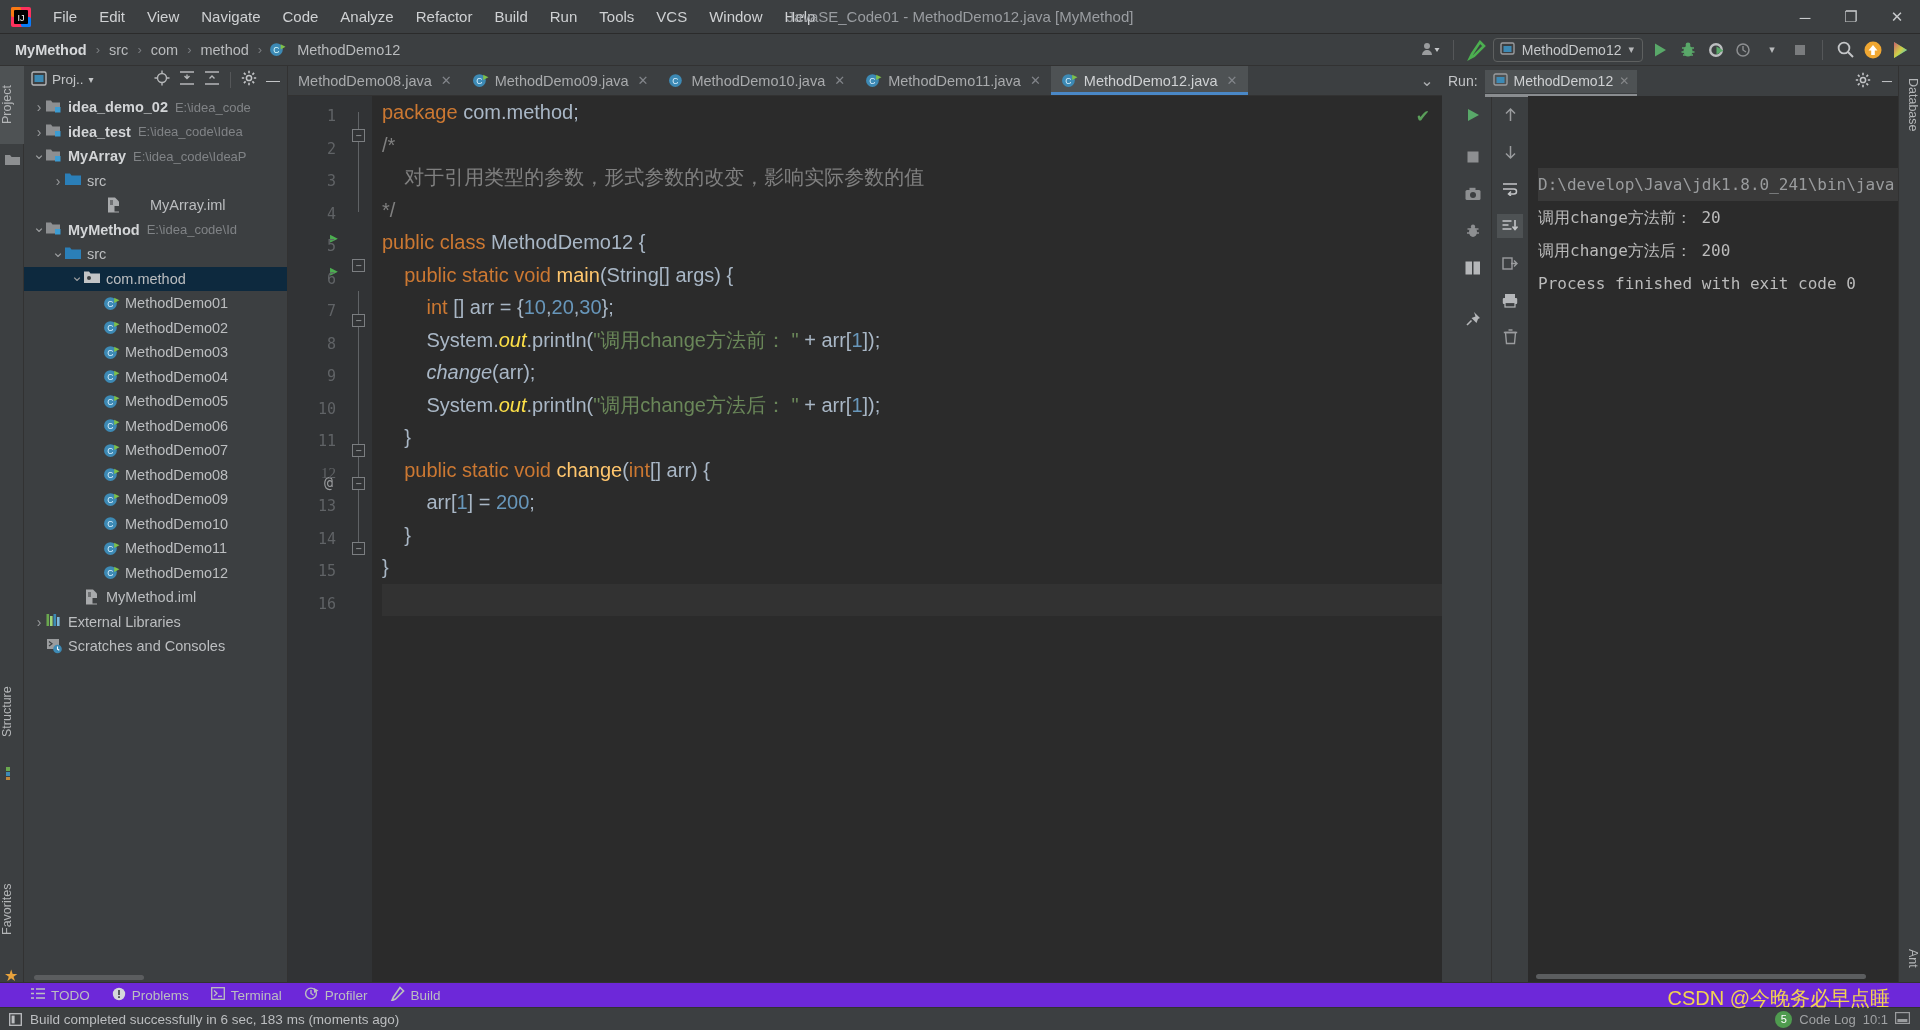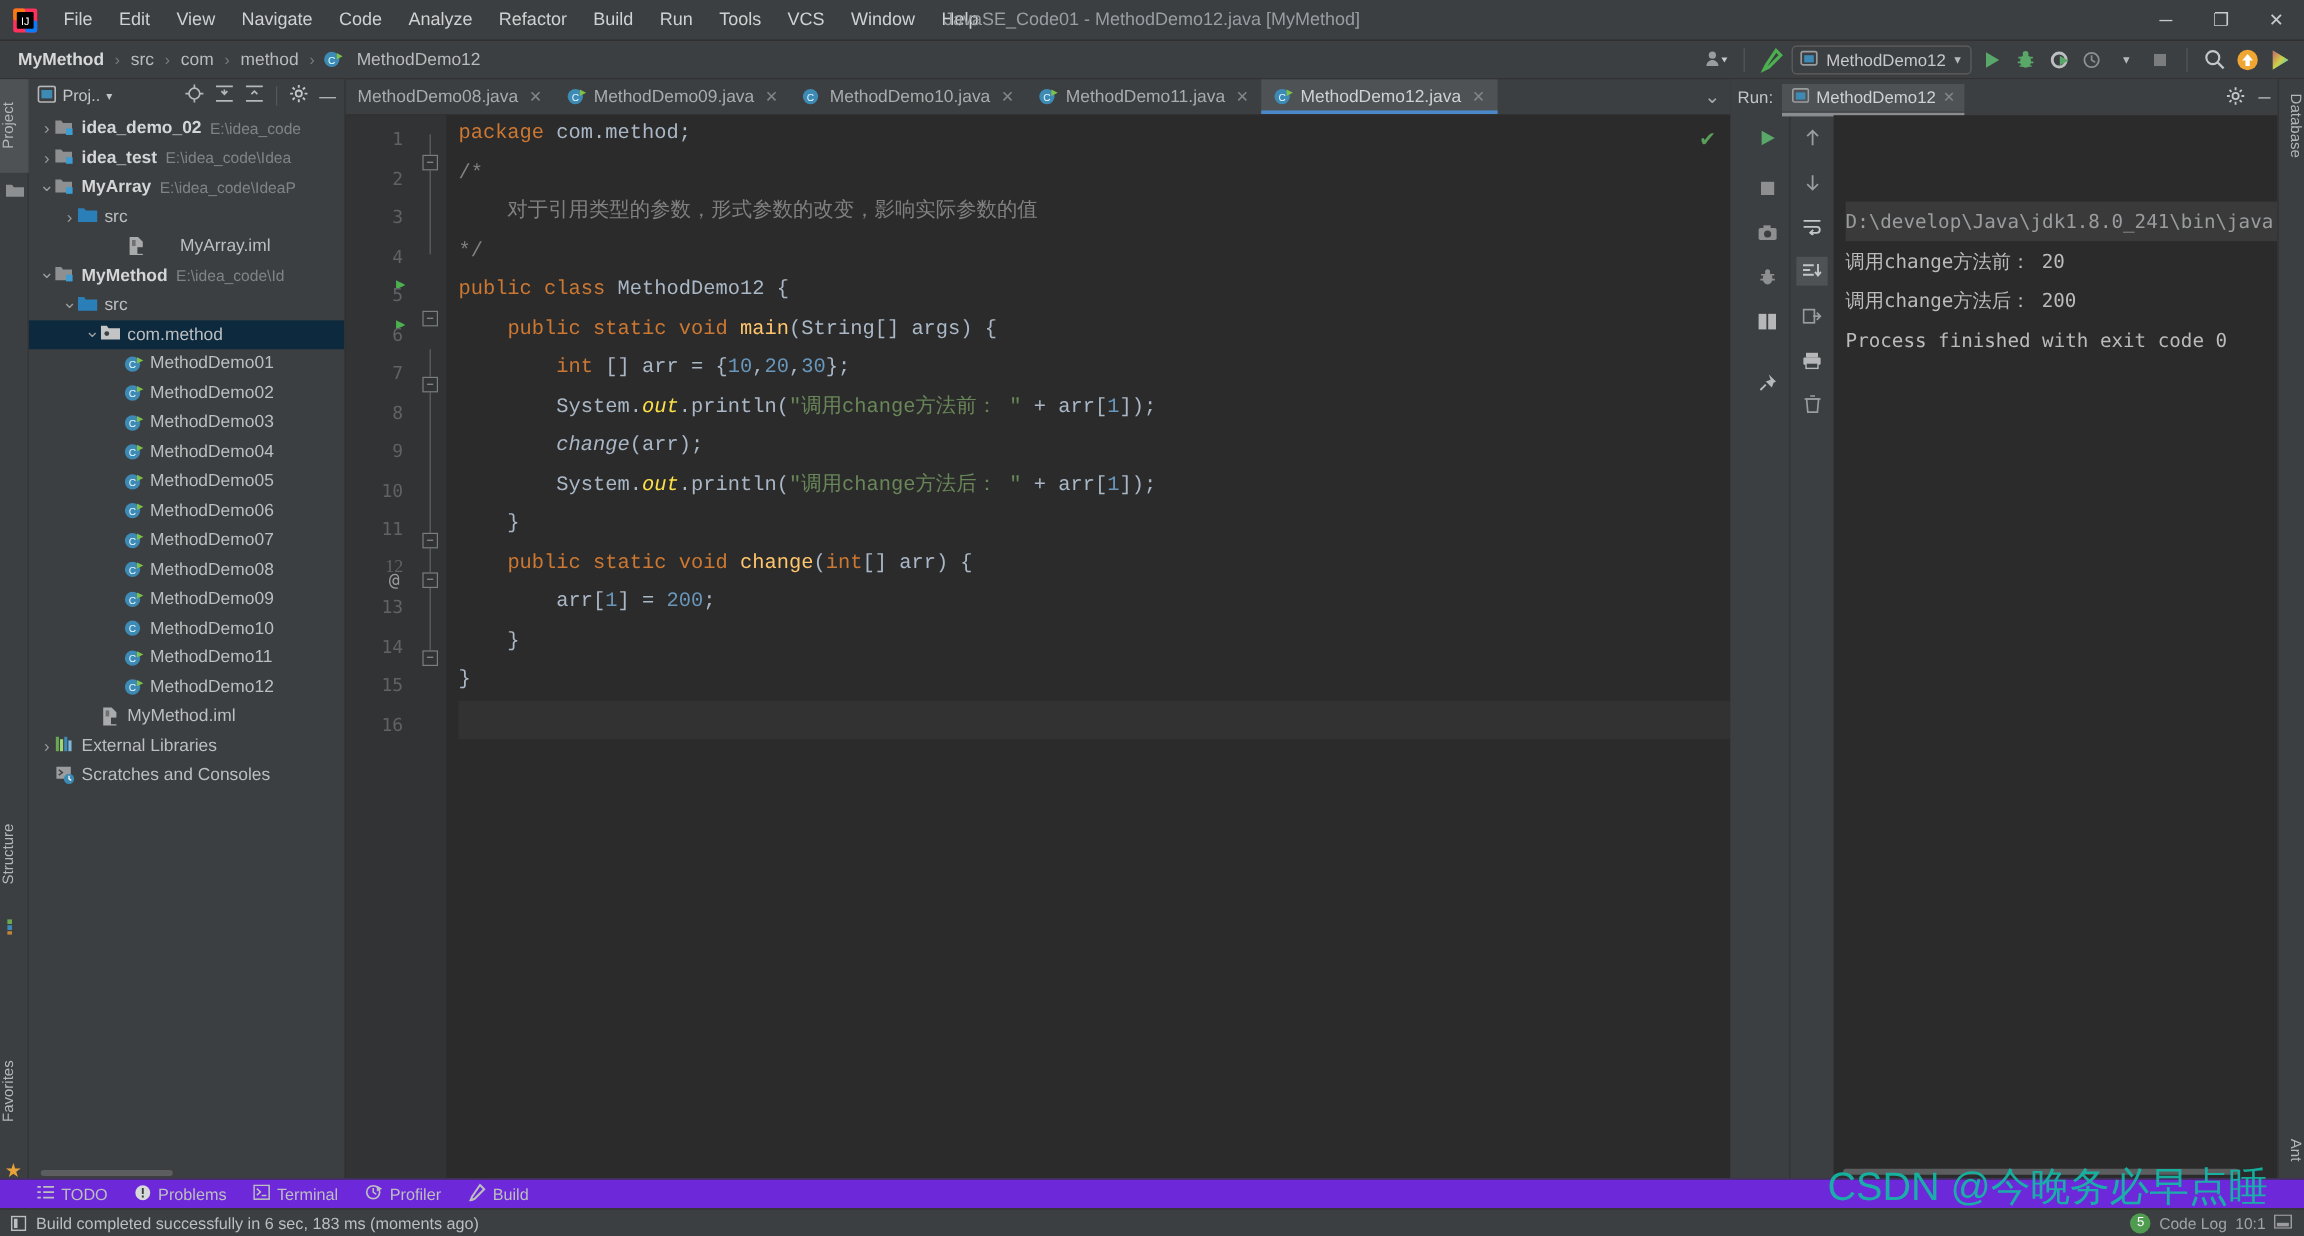--- a/index.html
+++ b/index.html
@@ -112,22 +112,22 @@
   .tabs-more { margin-left:auto; width:30px; display:flex; align-items:center; justify-content:center; color:#a9abad; }
 
   .code-area { position:absolute; left:0; right:0; top:30px; bottom:0; background:#2b2b2b; display:flex; }
   .gutter {
     width:84px; background:#313335; position:relative; flex:0 0 auto;
     font-family:"DejaVu Sans Mono", monospace; font-size:15px; color:#606366;
   }
   .gline { height:32.5px; display:flex; align-items:center; justify-content:flex-end; padding-right:6px; }
   .gmark { position:absolute; font-size:13px; }
   .code {
-    flex:1; position:relative; font-family:Liberation Mono, monospace;
-    font-size:17px; line-height:32.5px; white-space:pre; padding-left:10px;
+    flex:1; position:relative; font-family:Liberation Sans, sans-serif;
+    font-size:20px; line-height:32.5px; white-space:pre; padding-left:10px;
     color:#a9b7c6;
   }
   .cl { height:32.5px; }
   .cl.cur { background:#323232; }
   .kw { color:#cc7832; }
   .num { color:#6897bb; }
   .str { color:#6a8759; }
   .cmt { color:#808080; }
   .field { color:#fde047; font-style:italic; }
   .meth { color:#ffc66d; }
@@ -185,21 +185,21 @@
   .bb-item { display:flex; align-items:center; gap:6px; font-size:13.5px; color:#bcbec0; padding:2px 9px; }
   .statusbar {
     position:absolute; left:0; right:0; bottom:0; height:23px;
     background:#3c3f41; display:flex; align-items:center; gap:8px;
     font-size:13.5px; color:#bcbec0; border-top:1px solid #323232;
   }
   .eventlog { margin-left:auto; display:flex; align-items:center; gap:7px; padding-right:10px; font-size:13px; color:#a0a2a4; }
   .badge { width:17px; height:17px; border-radius:50%; background:#4f9b4f; color:#fff;
            font-size:11px; display:flex; align-items:center; justify-content:center; }
   .watermark {
-    position:absolute; right:30px; bottom:18px; font-size:33px; color:#14b8a6;
+    position:absolute; right:30px; bottom:18px; font-size:20px; color:#fde047;
     opacity:.93; pointer-events:none; white-space:nowrap;
   }
   .vlabel-right {
     position:absolute; right:0; width:22px;
     writing-mode:vertical-rl; font-size:12.5px; color:#b4b6b8; text-align:center; padding:8px 0;
   }
 </style>
 </head>
 <body>
 

